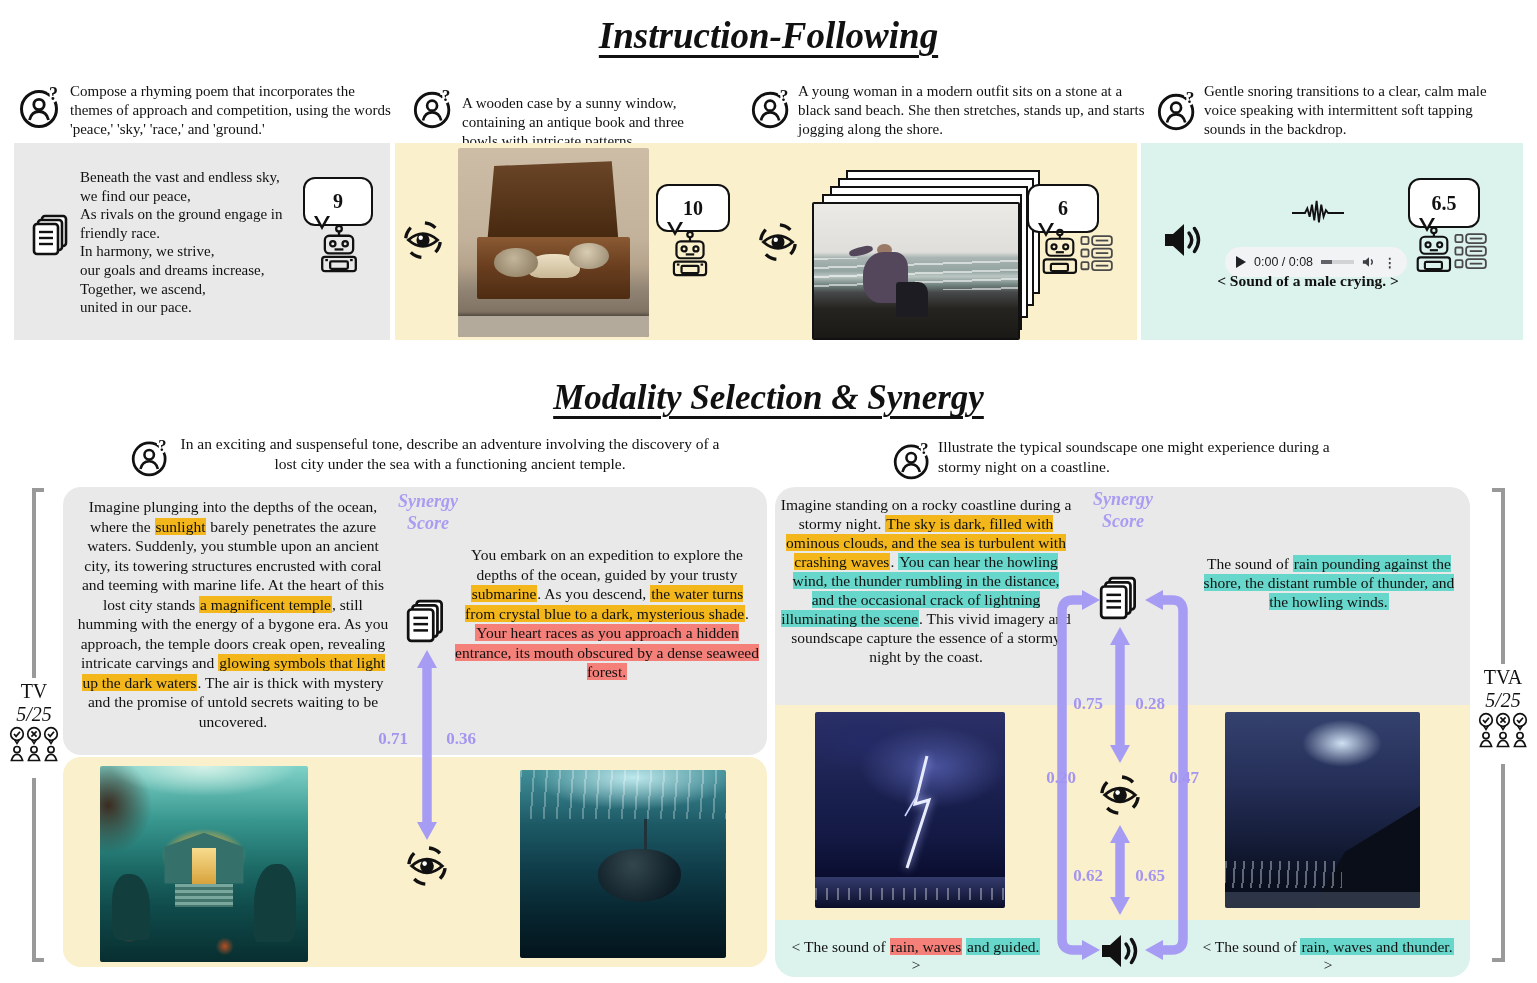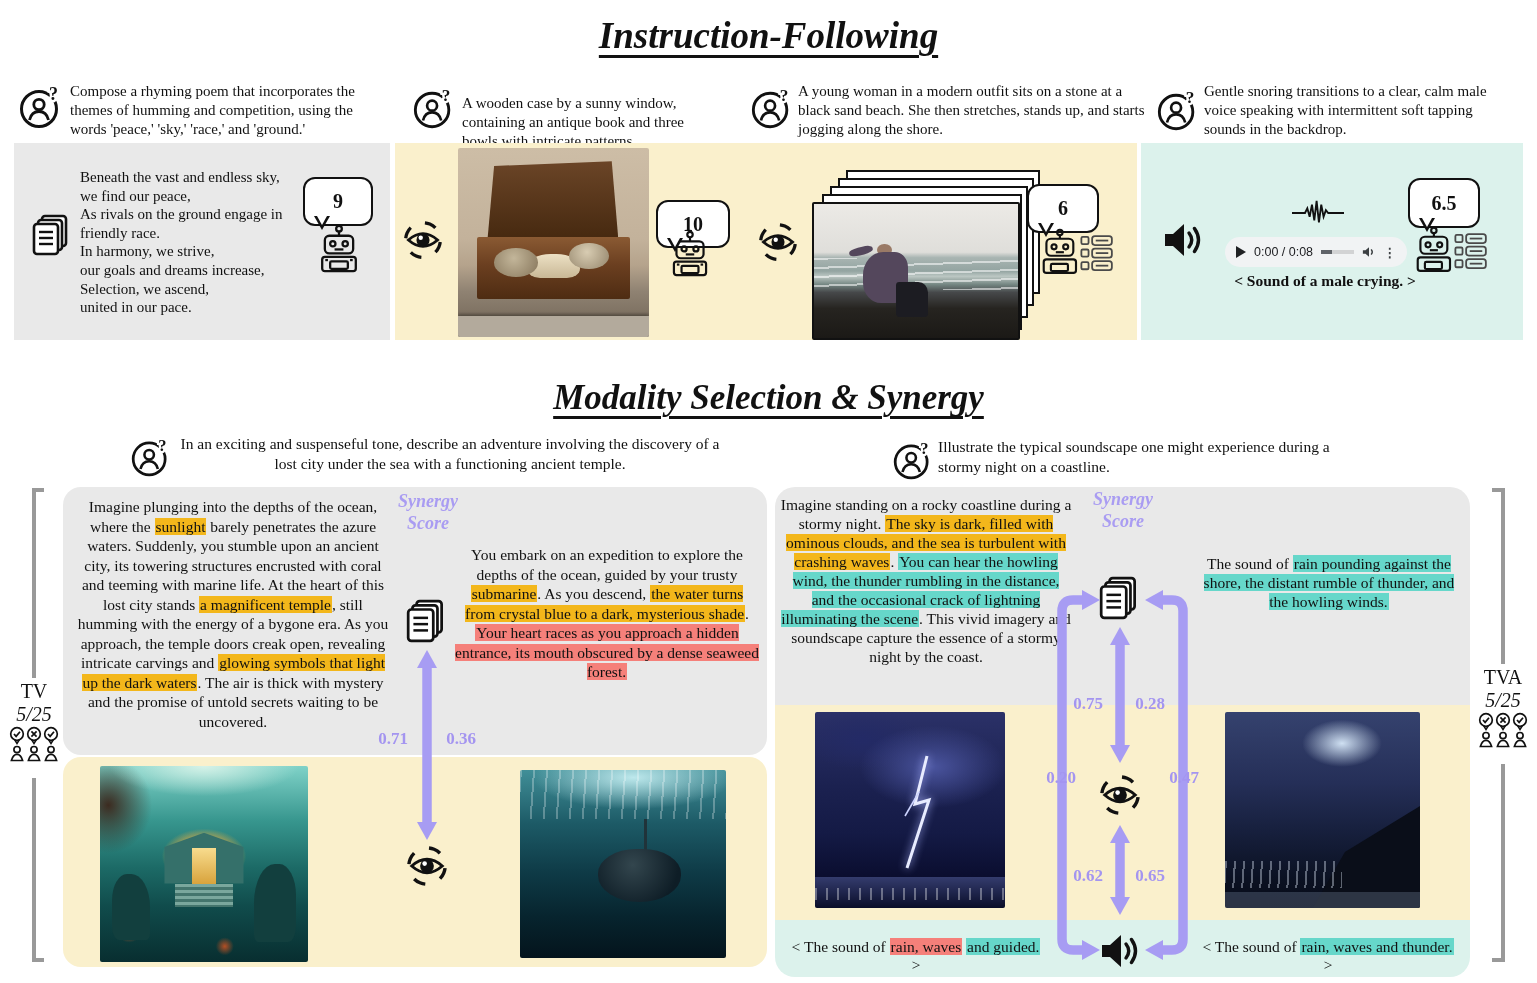--- a/index.html
+++ b/index.html
@@ -27,38 +27,38 @@
   .synergy{color:#a99cf2;font-weight:bold;font-style:italic;font-size:18px;
            text-align:center;line-height:22px;}
   .bracket-line{background:#999;}
   .bracket-label{font-size:20px;text-align:center;line-height:23px;}
   .votes{font-style:italic;}
   .pin-row{display:flex;justify-content:center;gap:1px;}
   .photo{border-radius:2px;overflow:hidden;}
   .frame{background:#fff;border:2px solid #111;}
   .player{background:#f1f3f4;border-radius:16px;height:30px;display:flex;
           align-items:center;gap:8px;padding:0 11px;
-          font-family:"Liberation Sans",sans-serif;font-size:12.5px;color:#202124;}
+          font-family:"Liberation Sans",sans-serif;font-size:12.5px;color:#202124;margin-top:10px;}
   .caption{font-size:15.5px;text-align:center;}
   svg{display:block;}
 </style>
 </head>
 <body>
 
 <div class="ab title" style="left:0;right:0;top:14px;text-align:center;font-size:37px;">Instruction-Following</div>
 
 <div class="ab" style="left:18px;top:85px;width:46px;height:46px;">
   <svg viewBox="0 0 46 46" width="46" height="46">
       <circle cx="21" cy="24" r="17.5" fill="none" stroke="#111" stroke-width="3"></circle>
       <circle cx="21" cy="19.5" r="5.2" fill="none" stroke="#111" stroke-width="2.8"></circle>
       <path d="M11.5 35 q2-8.5 9.5-8.5 q7.5 0 9.5 8.5" fill="none" stroke="#111" stroke-width="2.8"></path>
       <text x="31" y="15" font-size="18" font-weight="bold" fill="#111" stroke="#fff" stroke-width="5" paint-order="stroke">?</text>
     </svg>
 </div>
-<div class="ab prompt" style="left:70px;top:82px;width:322px;">Compose a rhyming poem that incorporates the themes of humming and competition, using the words 'peace,' 'sky,' 'race,' and 'ground.'</div>
+<div class="ab prompt" style="left:70px;top:82px;width:322px;">Compose a rhyming poem that incorporates the themes of approach and competition, using the words 'peace,' 'sky,' 'race,' and 'ground.'</div>
 
 <div class="ab" style="left:412px;top:87px;width:44px;height:44px;">
   <svg viewBox="0 0 46 46" width="44" height="44">
       <circle cx="21" cy="24" r="17.5" fill="none" stroke="#111" stroke-width="3"></circle>
       <circle cx="21" cy="19.5" r="5.2" fill="none" stroke="#111" stroke-width="2.8"></circle>
       <path d="M11.5 35 q2-8.5 9.5-8.5 q7.5 0 9.5 8.5" fill="none" stroke="#111" stroke-width="2.8"></path>
       <text x="31" y="15" font-size="18" font-weight="bold" fill="#111" stroke="#fff" stroke-width="5" paint-order="stroke">?</text>
     </svg>
 </div>
 <div class="ab prompt" style="left:462px;top:94px;width:258px;">A wooden case by a sunny window, containing an antique book and three bowls with intricate patterns。</div>
@@ -96,21 +96,21 @@
       <line x1="9" y1="25" x2="23" y2="25" stroke="#111" stroke-width="2.4"></line>
       <line x1="9" y1="31" x2="23" y2="31" stroke="#111" stroke-width="2.4"></line>
     </svg>
 </div>
 <div class="ab poem" style="left:80px;top:168px;width:225px;">Beneath the vast and endless sky,
 we find our peace,
 As rivals on the ground engage in
 friendly race.
 In harmony, we strive,
 our goals and dreams increase,
-Selection, we ascend,
+Together, we ascend,
 united in our pace.</div>
 <div class="ab bubble" style="left:303px;top:177px;width:66px;height:45px;">
     <span>9</span>
   </div>
 <div class="ab" style="left:316px;top:224px;width:46px;height:50px;">
   <svg viewBox="0 0 52 56" width="46" height="50" fill="none" stroke="#111" stroke-width="2.6">
       <circle cx="26" cy="5" r="3.2"></circle>
       <line x1="26" y1="8" x2="26" y2="13"></line>
       <rect x="10" y="13" width="32" height="20" rx="5"></rect>
       <circle cx="19" cy="22" r="3"></circle>
@@ -133,21 +133,21 @@
 </div>
 <div class="ab photo" style="left:458px;top:148px;width:191px;height:189px;">
   <div class="ab" style="inset:0;background:linear-gradient(180deg,#cdbda6 0%,#c3b29b 48%,#b5a38c 62%,#8f8272 76%,#6d6152 100%);"></div>
   <div class="ab" style="left:14%;top:7%;width:70%;height:42%;background:linear-gradient(180deg,#6b4527,#45280f);clip-path:polygon(2% 100%,7% 6%,95% 0,100% 100%);"></div>
   <div class="ab" style="left:10%;top:47%;width:80%;height:33%;background:linear-gradient(180deg,#8a5a33 0%,#6b3f20 45%,#4e2c12 100%);border-radius:2px;"></div>
   <div class="ab" style="left:36%;top:56%;width:28%;height:13%;background:linear-gradient(180deg,#ece0c4,#c9b896);border-radius:45% 45% 25% 25%/60% 60% 40% 40%;"></div>
   <div class="ab" style="left:19%;top:53%;width:23%;height:15%;background:radial-gradient(circle at 45% 35%,#c3b69a,#857459);border-radius:50%;"></div>
   <div class="ab" style="left:58%;top:50%;width:21%;height:14%;background:radial-gradient(circle at 45% 35%,#d8ccb2,#93846a);border-radius:50%;"></div>
   <div class="ab" style="left:0;bottom:0;width:100%;height:11%;background:#b3aa9c;box-shadow:0 -2px 3px rgba(0,0,0,.35);"></div>
 </div>
-<div class="ab bubble" style="left:656px;top:200px;width:70px;height:44px;text-align:center;">
+<div class="ab bubble" style="left:656px;top:184px;width:70px;height:44px;text-align:center;">
     <span>10</span>
   </div>
 <div class="ab" style="left:668px;top:230px;width:44px;height:48px;">
   <svg viewBox="0 0 52 56" width="44" height="48" fill="none" stroke="#111" stroke-width="2.6">
       <circle cx="26" cy="5" r="3.2"></circle>
       <line x1="26" y1="8" x2="26" y2="13"></line>
       <rect x="10" y="13" width="32" height="20" rx="5"></rect>
       <circle cx="19" cy="22" r="3"></circle>
       <circle cx="33" cy="22" r="3"></circle>
       <line x1="21" y1="28.5" x2="31" y2="28.5"></line>
@@ -224,21 +224,21 @@
       <div style="width:34%;height:100%;background:#5f6368;"></div>
     </div>
   <span>
       <svg viewBox="0 0 16 16" width="14" height="14">
         <polygon points="1,6 4,6 8,2.5 8,13.5 4,10 1,10" fill="#3c4043"></polygon>
         <path d="M10.5 5 Q13 8 10.5 11" stroke="#3c4043" stroke-width="1.6" fill="none"></path>
       </svg>
     </span>
   <span style="font-weight:bold;color:#3c4043;">⋮</span>
 </div>
-<div class="ab caption" style="left:1210px;top:272px;width:196px;font-weight:bold;margin-left:17px;">&lt; Sound of a male crying. &gt;</div>
+<div class="ab caption" style="left:1210px;top:272px;width:196px;font-weight:bold;">&lt; Sound of a male crying. &gt;</div>
 <div class="ab bubble" style="left:1408px;top:178px;width:68px;height:46px;">
     <span>6.5</span>
   </div>
 <div class="ab" style="left:1412px;top:226px;width:76px;height:50px;">
   <svg viewBox="0 0 84 58" width="76" height="52" fill="none" stroke="#111" stroke-width="2.4">
       <circle cx="24" cy="5" r="3"></circle>
       <line x1="24" y1="8" x2="24" y2="12"></line>
       <rect x="9" y="12" width="30" height="19" rx="5"></rect>
       <circle cx="17.5" cy="21" r="2.8"></circle>
       <circle cx="30.5" cy="21" r="2.8"></circle>

